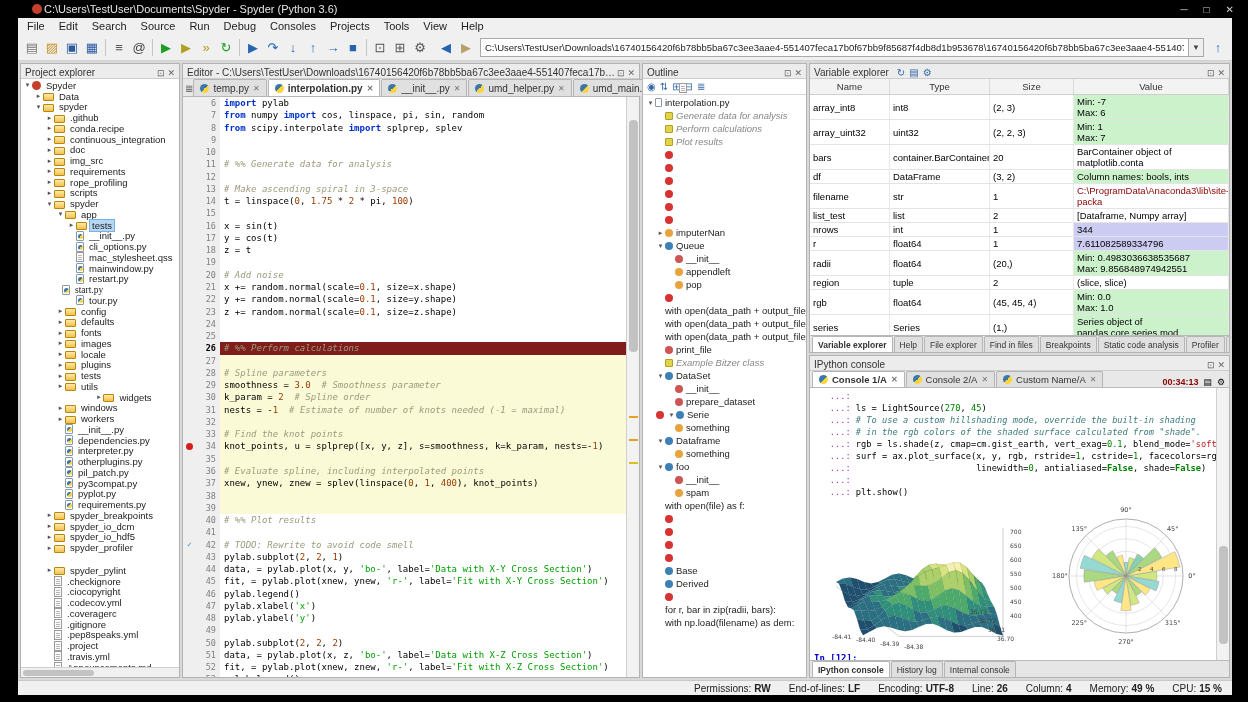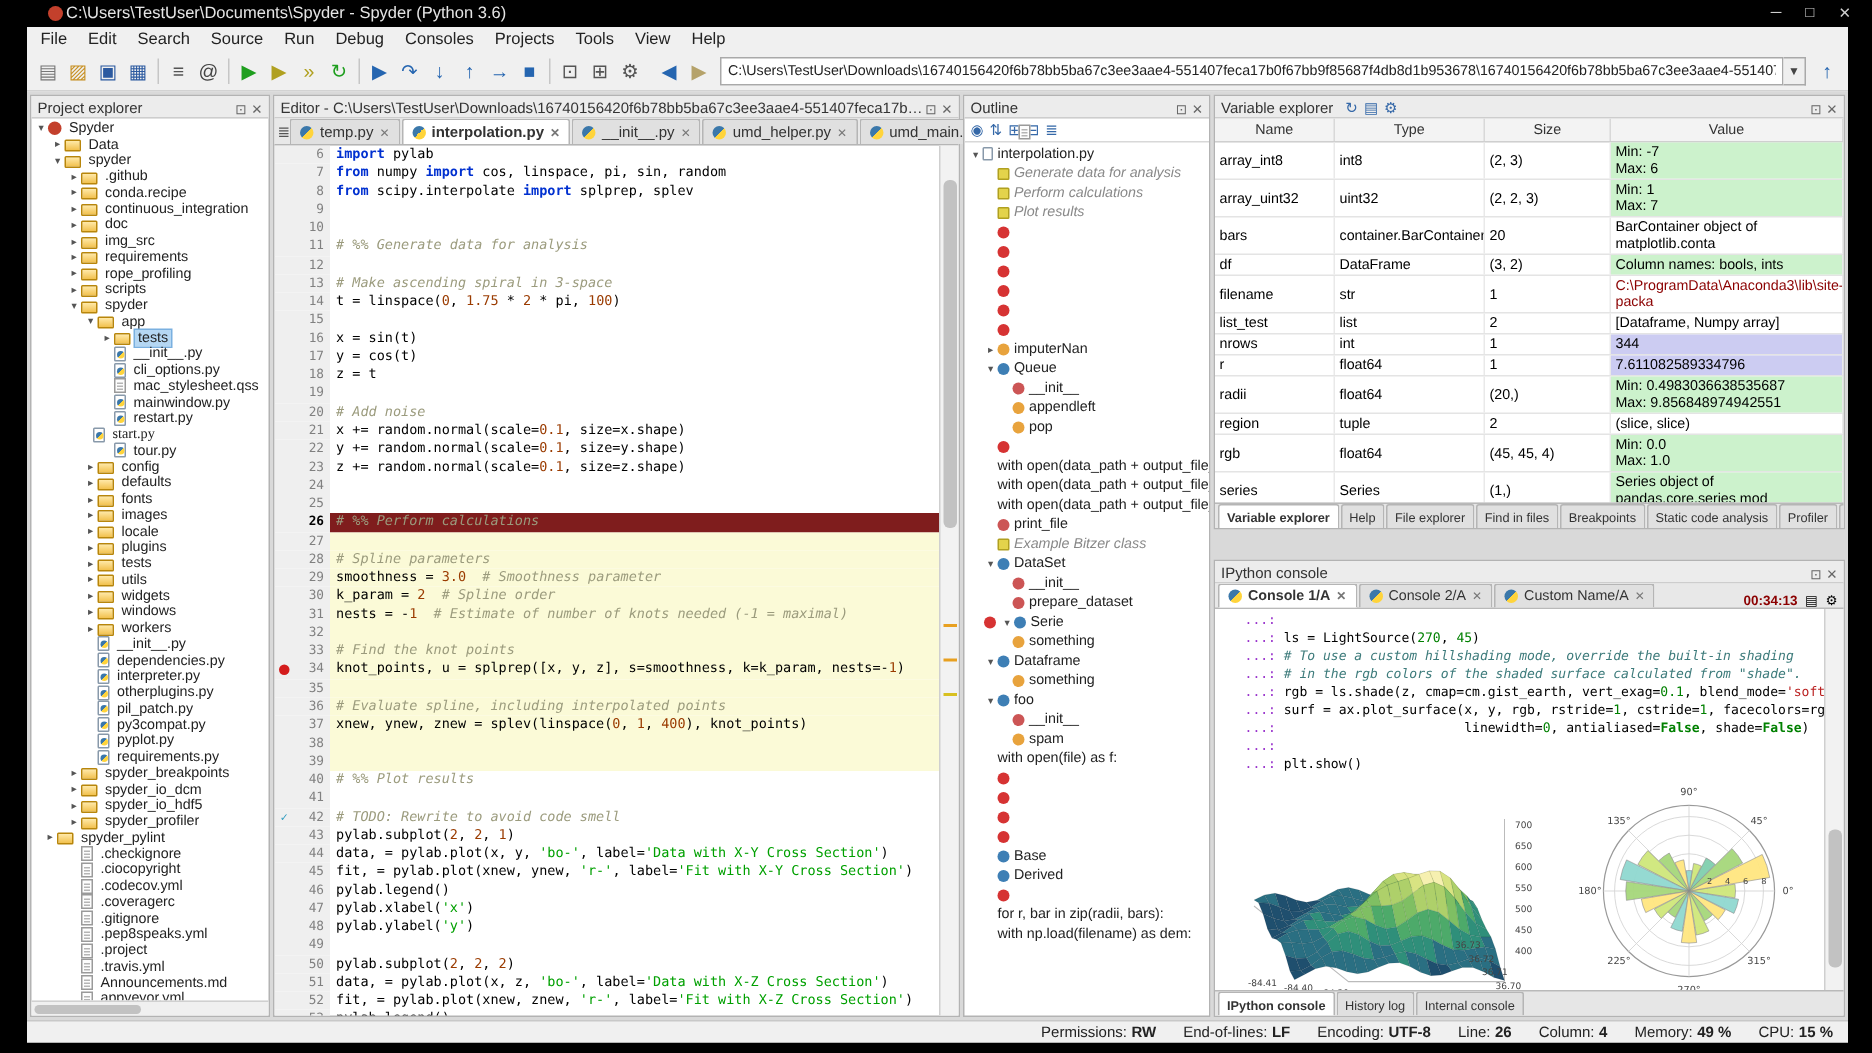--- a/index.html
+++ b/index.html
@@ -20,21 +20,21 @@
   .addr{flex:1;height:19px;border:1px solid #a9a9a9;background:#fff;font-size:9.5px;font-family:"Liberation Sans",sans-serif;padding:0 4px;color:#222;min-width:0}
   .ddbtn{width:15px;height:19px;border:1px solid #a9a9a9;border-left:none;background:#efefef;display:flex;align-items:center;justify-content:center;font-size:8px;color:#444}
   .main{flex:1;display:flex;gap:2px;padding:2px;background:#d9d9d9;min-height:0}
   .pane{background:#fff;border:1px solid #b3b3b3;display:flex;flex-direction:column;min-width:0;min-height:0}
   .phead{height:15px;background:#ececec;border-bottom:1px solid #cdcdcd;display:flex;align-items:flex-end;font-size:10px;color:#333;padding:0 4px;flex:0 0 auto;white-space:nowrap;overflow:hidden}
   .phead .ptitle{overflow:hidden;text-overflow:ellipsis;white-space:nowrap}
   .pbtns{margin-left:auto;display:flex;gap:3px;color:#666;font-size:9px;flex:0 0 auto}
   .pane-pe{width:160px;flex:0 0 auto}
   .pane-ed{width:458px;flex:0 0 auto}
   .pane-ol{width:165px;flex:0 0 auto}
-  .rightcol{flex:1;display:flex;flex-direction:column;gap:20px;min-width:0}
+  .rightcol{flex:1;display:flex;flex-direction:column;gap:2px;min-width:0}
   .pane-ve{height:290px;flex:0 0 auto}
   .pane-con{flex:1}
   
   .tree{flex:1;overflow:hidden;padding-top:1px}
   .trow{height:10.75px;display:flex;align-items:center;font-size:9.5px;white-space:nowrap;color:#222}
   .arr{width:9px;flex:0 0 auto;font-size:7px;color:#555;text-align:center}
   .i{width:11px;height:10px;flex:0 0 auto;margin-right:3px;position:relative}
   .i-spy{width:9px;height:9px;border-radius:50%;background:#c3402c;margin-top:1px}
   .i-folder{width:11px;height:8px;background:linear-gradient(#ffe9a8,#f2c14e);border:1px solid #b8860b;border-radius:1px;margin-top:2px}
   .i-py{width:8px;height:10px;background:#fff;border:1px solid #8899aa;border-radius:1px}
@@ -334,21 +334,21 @@
           <div class="trow" style="padding-left: 35px;">
             <span class="arr">▸</span>
             <span class="i i-folder"></span>
             <span class="tlab">tests</span>
           </div>
           <div class="trow" style="padding-left: 35px;">
             <span class="arr">▸</span>
             <span class="i i-folder"></span>
             <span class="tlab">utils</span>
           </div>
-          <div class="trow" style="padding-left: 35px;">
+          <div class="trow" style="padding-left: 48px; justify-content: center;">
             <span class="arr">▸</span>
             <span class="i i-folder"></span>
             <span class="tlab">widgets</span>
           </div>
           <div class="trow" style="padding-left: 35px;">
             <span class="arr">▸</span>
             <span class="i i-folder"></span>
             <span class="tlab">windows</span>
           </div>
           <div class="trow" style="padding-left: 35px;">
@@ -409,21 +409,21 @@
           <div class="trow" style="padding-left: 24px;">
             <span class="arr">▸</span>
             <span class="i i-folder"></span>
             <span class="tlab">spyder_io_hdf5</span>
           </div>
           <div class="trow" style="padding-left: 24px;">
             <span class="arr">▸</span>
             <span class="i i-folder"></span>
             <span class="tlab">spyder_profiler</span>
           </div>
-          <div class="trow" style="padding-left: 8px;">
+          <div class="trow" style="padding-left: 24px; margin-top: 12px;">
             <span class="arr">▸</span>
             <span class="i i-folder"></span>
             <span class="tlab">spyder_pylint</span>
           </div>
           <div class="trow" style="padding-left: 24px;">
             <span class="arr"></span>
             <span class="i i-doc"></span>
             <span class="tlab">.checkignore</span>
           </div>
           <div class="trow" style="padding-left: 24px;">

